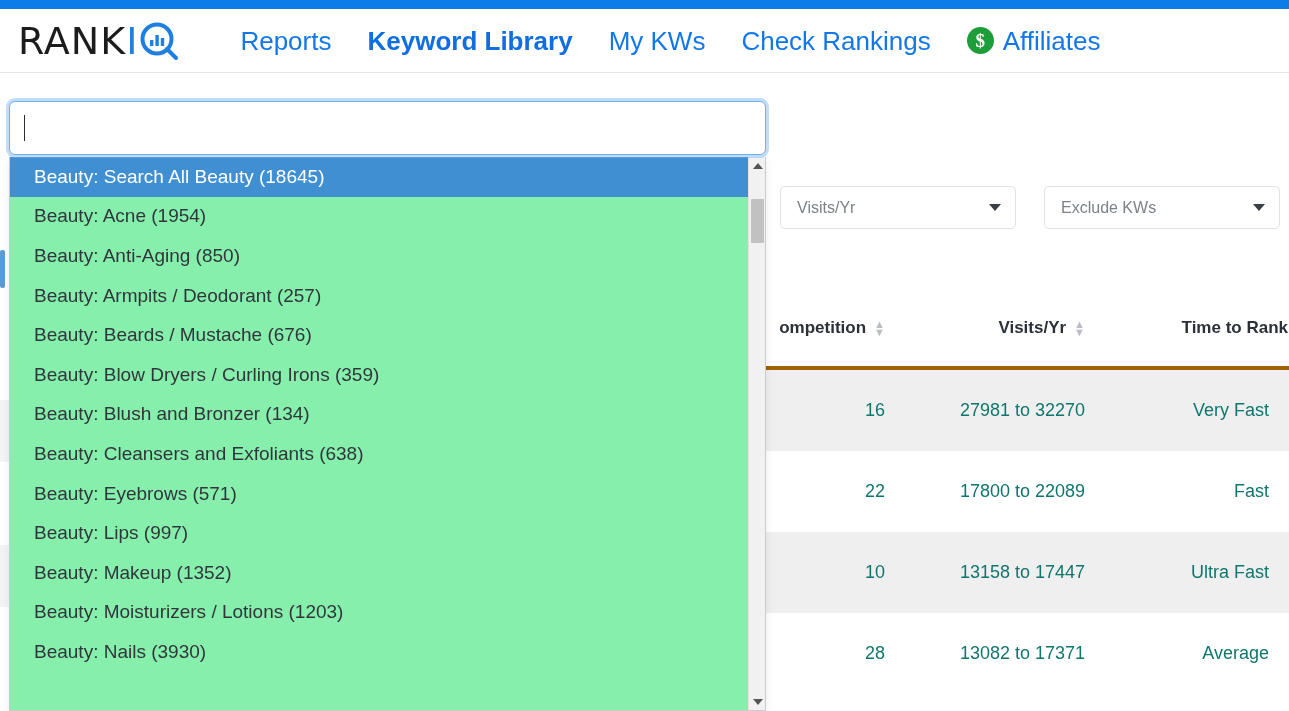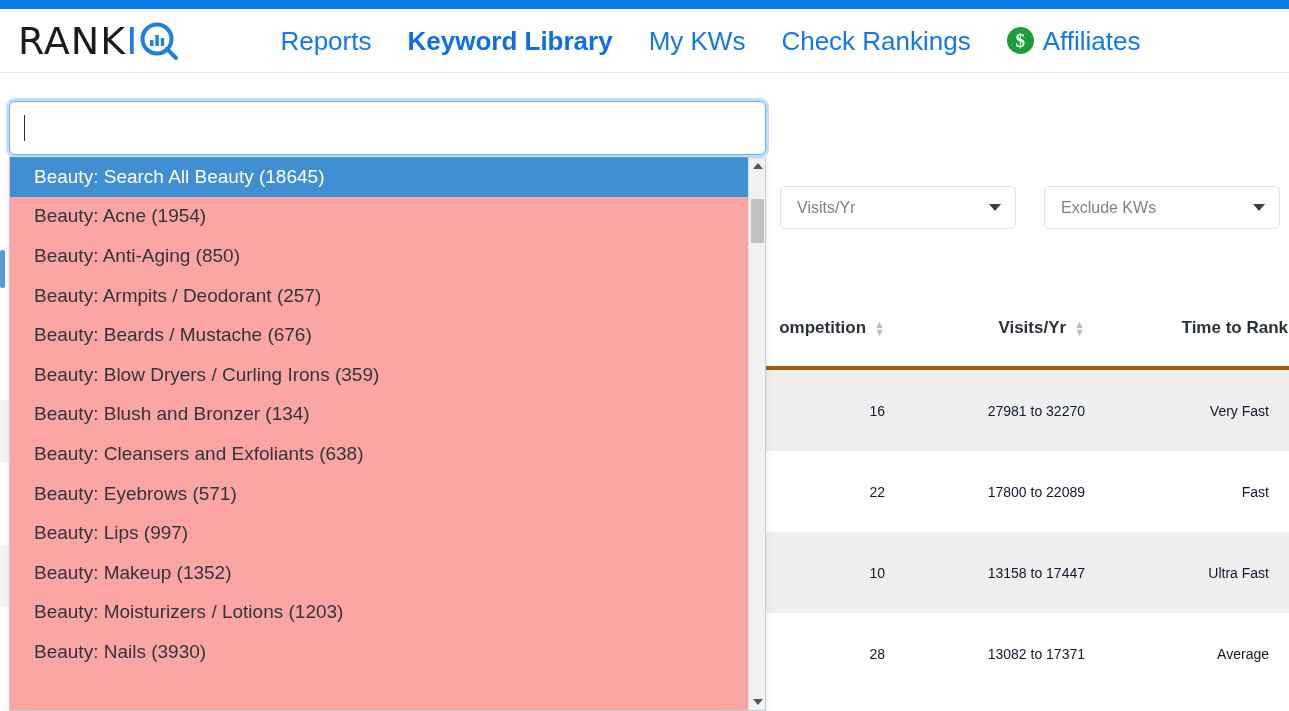--- a/index.html
+++ b/index.html
@@ -15,21 +15,21 @@
   .topstrip {
     position: absolute; left: 0; top: 0; width: 1289px; height: 9px;
     background: #0b7ce8;
   }
 
   
   .navbar {
     position: absolute; left: 0; top: 9px; width: 1289px; height: 64px;
     background: #ffffff;
     border-bottom: 1px solid #e3e6ea;
-    display: flex; align-items: center; gap: 40px;
+    display: flex; align-items: center;
   }
   .logo {
     margin-left: 18px;
     display: flex; align-items: center;
     height: 46px;
     user-select: none;
   }
   .logo-text {
     font-size: 38px; font-weight: 400; letter-spacing: 1px;
     color: #1c1c1c; line-height: 1;
@@ -94,21 +94,21 @@
   }
   .th-competition { width: 190px; justify-content: flex-end; }
   .th-visits { width: 200px; justify-content: flex-end; }
   .th-ttr { width: 204px; justify-content: flex-end; padding-right: 1px; }
   .sort-ic { margin-left: 8px; display: inline-flex; flex-direction: column; line-height: 0; }
   .sort-ic span { font-size: 11px; color: #b9bec4; line-height: 8px; }
 
   .tr { height: 81px; display: flex; align-items: center; }
   .tr.odd { background: #efefef; }
   .tr.even { background: #ffffff; }
-  .td { font-size: 14px; color: #0f172a; display: flex; align-items: center; justify-content: flex-end; white-space: nowrap; }
+  .td { font-size: 18px; color: #0f766e; display: flex; align-items: center; justify-content: flex-end; white-space: nowrap; }
   .td-competition { width: 190px; }
   .td-visits { width: 200px; }
   .td-ttr { width: 204px; padding-right: 20px; }
 
   
   .search-box {
     position: absolute; left: 9px; top: 101px; width: 757px; height: 54px;
     background: #fff; border: 1px solid #6cb2f0; border-radius: 6px;
     box-shadow: 0 0 0 3px rgba(120,180,245,0.45);
     display: flex; align-items: center; padding: 0 14px;
@@ -117,21 +117,21 @@
   .caret-bar {
     width: 1px; height: 26px; background: #2b2b2b;
     animation: blink 1.05s step-end infinite;
   }
   @keyframes blink { 50% { opacity: 0; } }
   .search-input-text { font-size: 19px; color: #333; }
 
   
   .dropdown {
     position: absolute; left: 9px; top: 157px; width: 757px; height: 554px;
-    background: #fca5a5; border: 1px solid #c8ccd0; border-top: none;
+    background: #86efac; border: 1px solid #c8ccd0; border-top: none;
     z-index: 29; display: flex; overflow: hidden;
     box-shadow: 0 3px 8px rgba(0,0,0,0.09);
   }
   .dd-list { flex: 1 1 auto; overflow: hidden; }
   .dd-item {
     height: 39.6px; display: flex; align-items: center;
     padding-left: 24px;
     font-size: 19px; color: #31363c; white-space: nowrap;
   }
   .dd-item.selected { background: #3f8fd2; color: #ffffff; }

